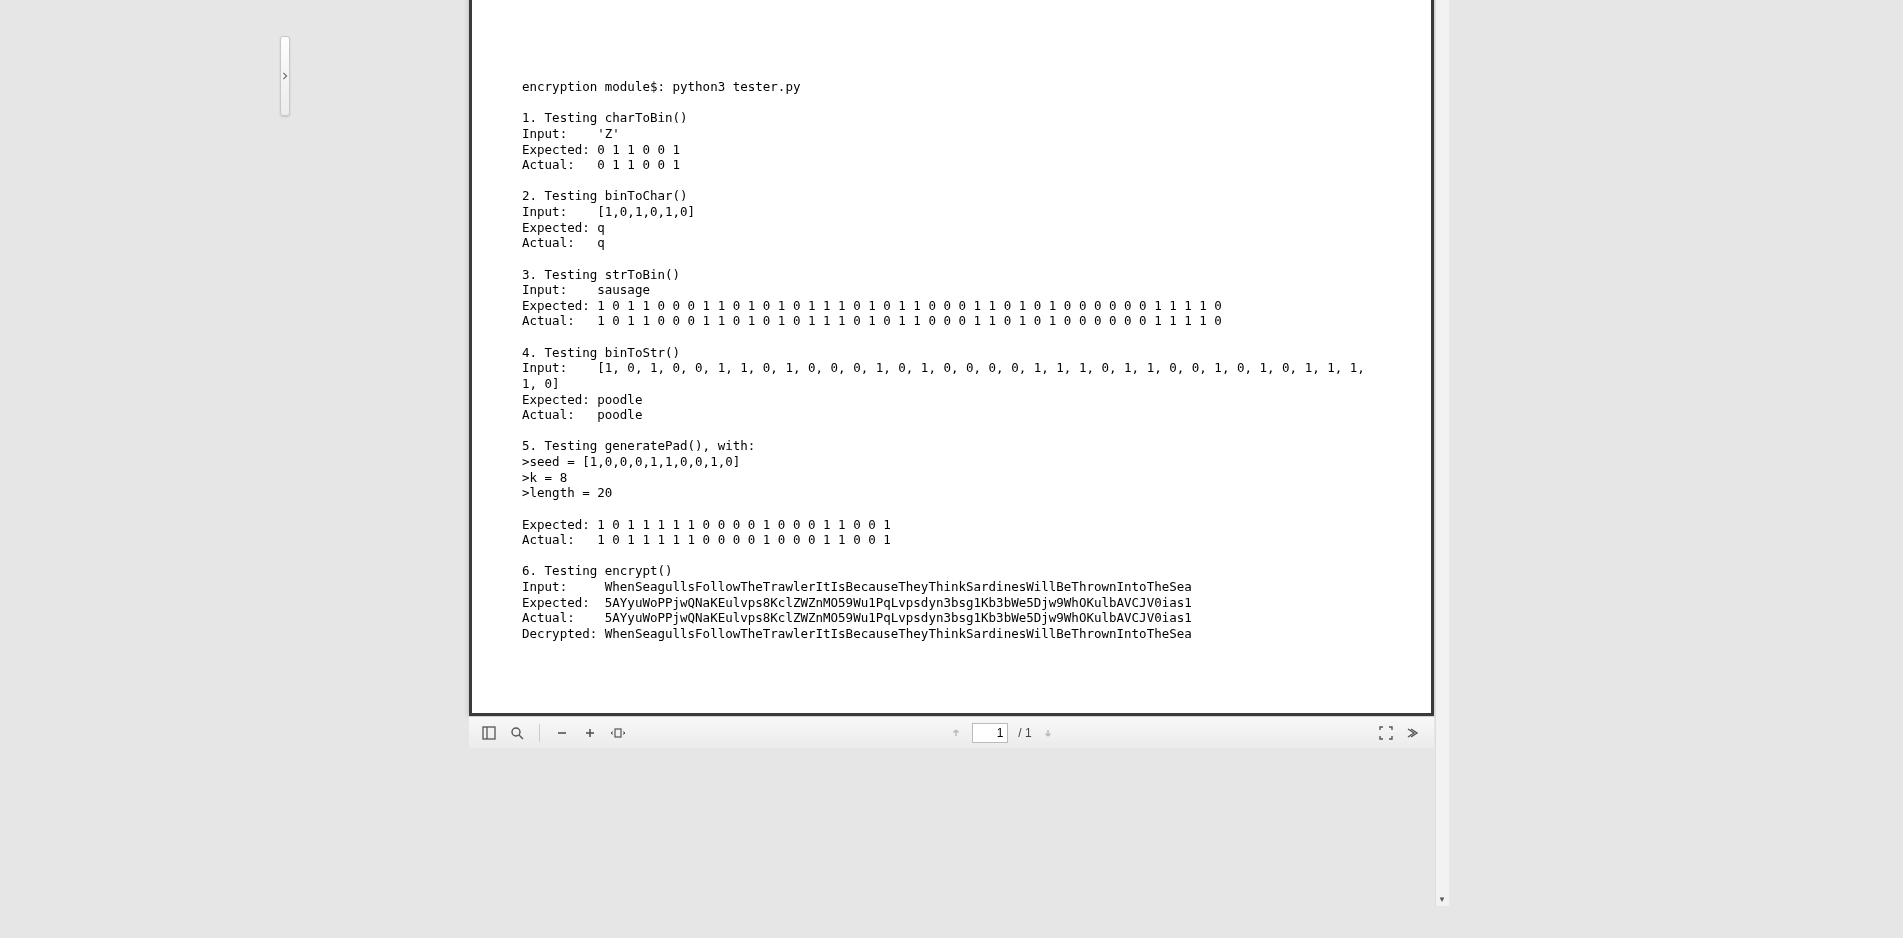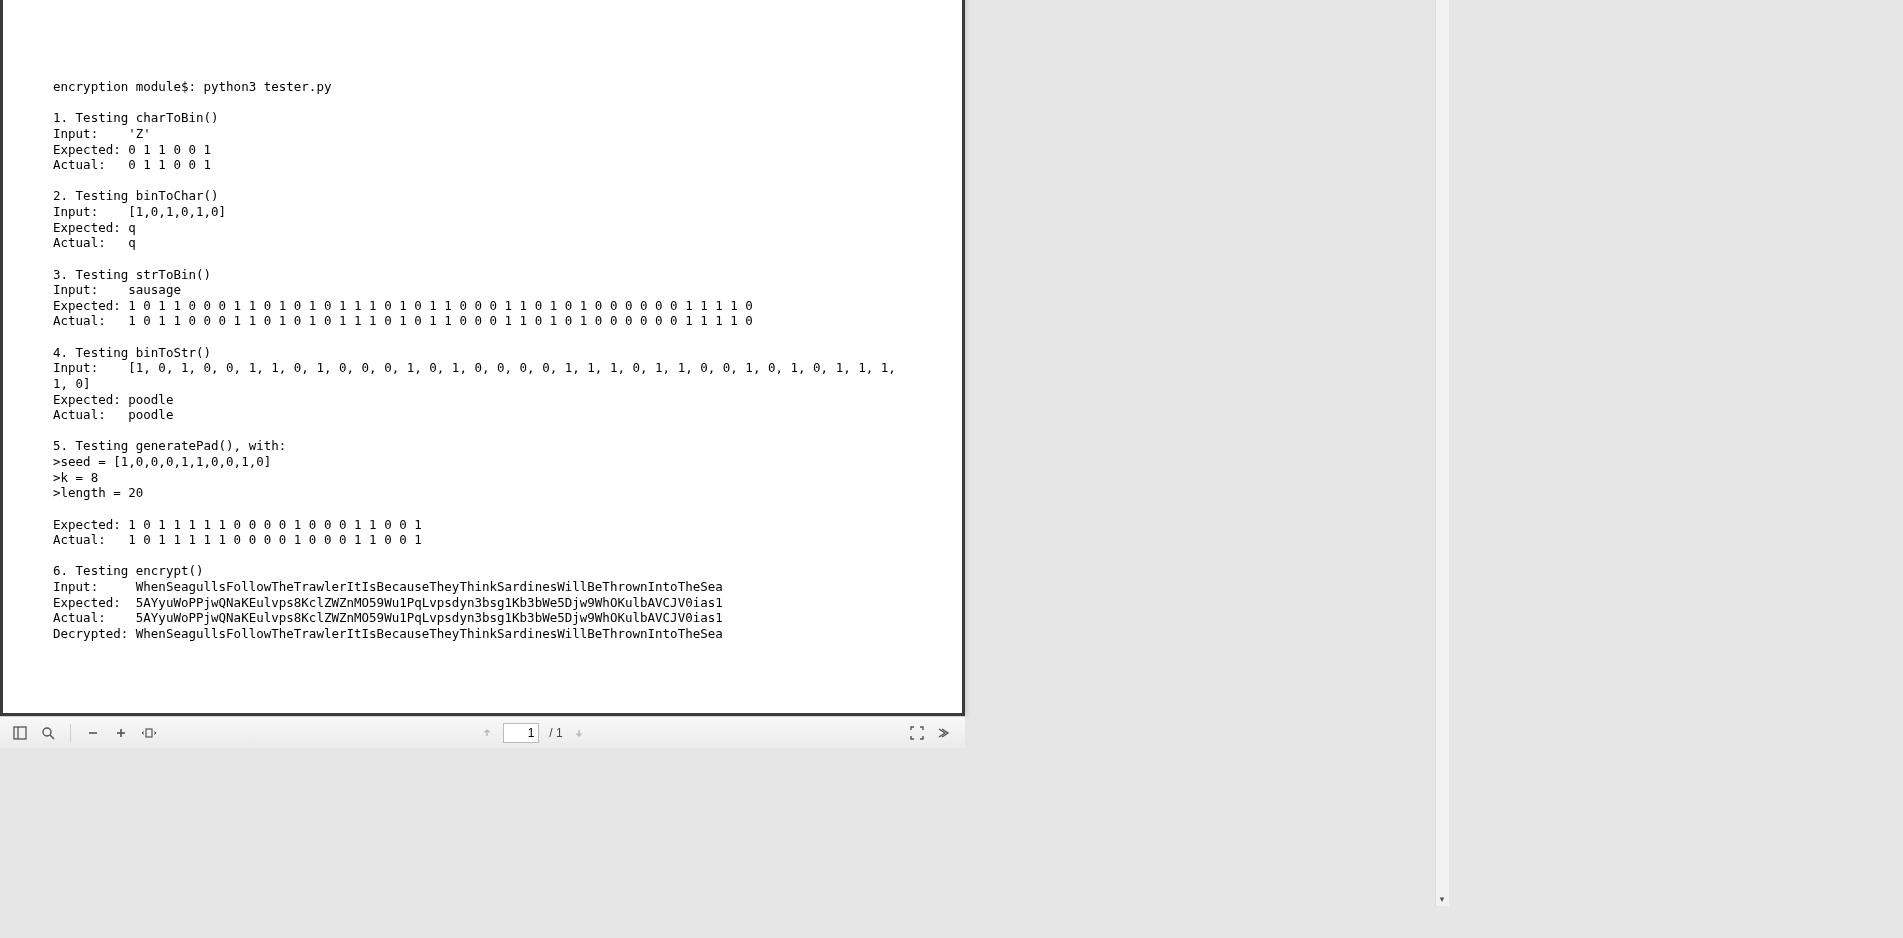--- a/index.html
+++ b/index.html
@@ -9,20 +9,21 @@
     display: flex;
     flex-direction: column;
     align-items: center;
     overflow: hidden;
   }
   .viewport {
     position: relative;
     width: 100%;
     flex: 1;
     display: flex;
+    justify-content: center;
     overflow: hidden;
     padding: 0 0 16px 0;
   }
   .page-wrap {
     position: relative;
     width: 965px;
     height: 720px;
     background: #fff;
     border: 3px solid #3a3a3a;
     margin-top: -4px;

